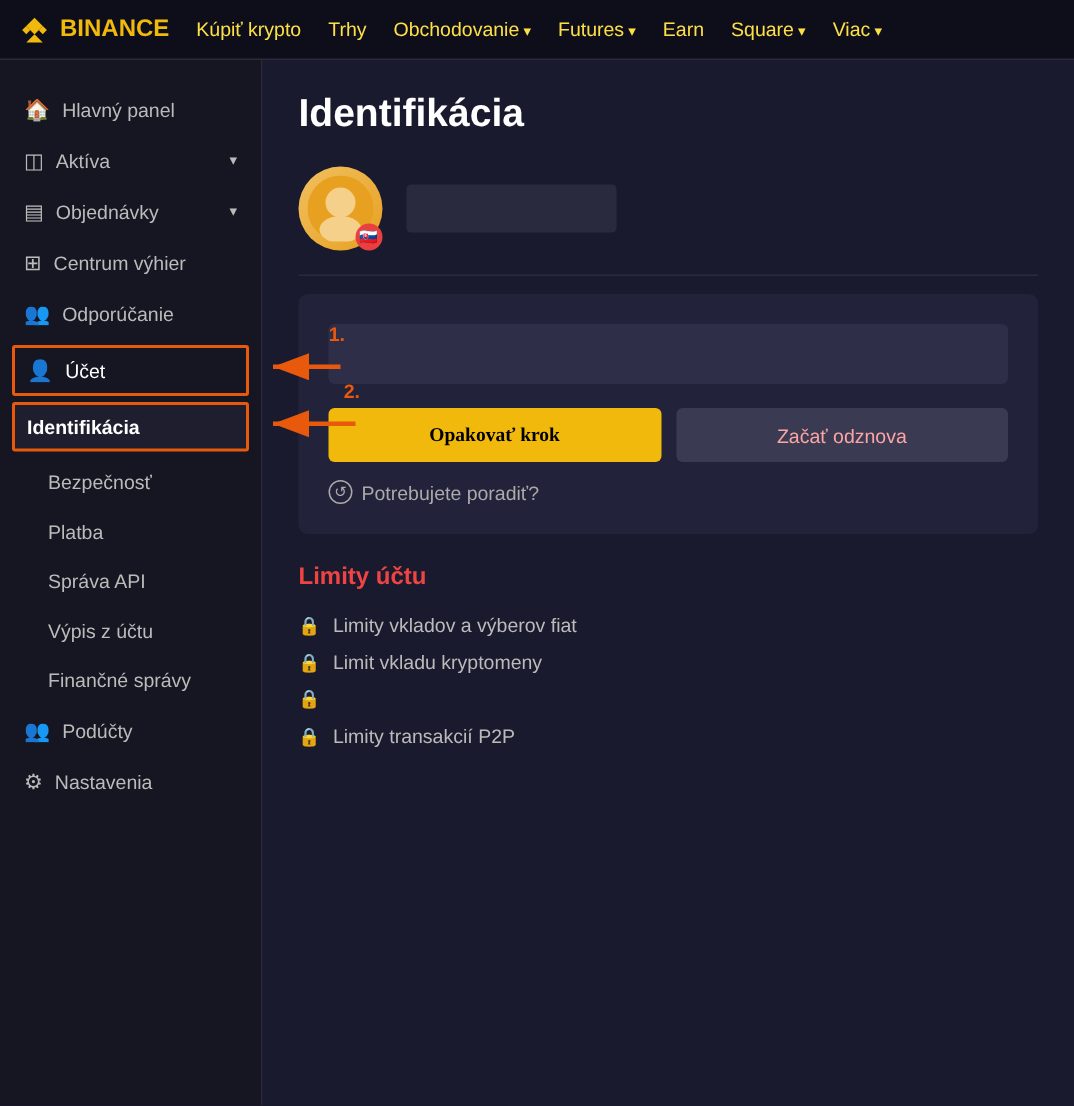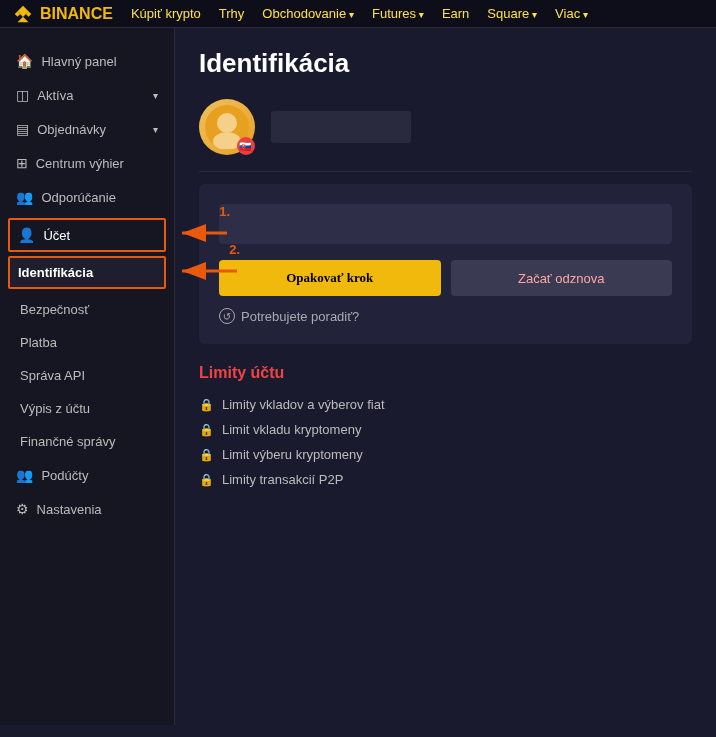--- a/index.html
+++ b/index.html
@@ -8,21 +8,21 @@
       height: 737px;
       background: #1a1a2e;
       font-family: 'Arial', sans-serif;
       color: #eee;
       overflow: hidden;
     }
 
     
     .topnav {
       background: #0e0e1a;
-      height: 28px;
+      height: 40px;
       display: flex;
       align-items: center;
       padding: 0 12px;
       gap: 18px;
       border-bottom: 1px solid #2a2a3a;
     }
     .logo {
       display: flex;
       align-items: center;
       gap: 6px;
@@ -81,21 +81,21 @@
     .sidebar-item.identifikacia-item {
       border: 2px solid #e8590c;
       color: #fff;
       background: #1e1e2e;
       font-weight: bold;
       margin: 2px 8px;
       border-radius: 2px;
       padding: 7px 8px;
     }
     .sidebar-sub {
-      padding-left: 20px;
+      padding-left: 32px;
     }
 
     
     .content {
       flex: 1;
       background: #1a1a2e;
       padding: 20px 24px;
       overflow-y: auto;
     }
     .page-title {
@@ -384,21 +384,20 @@
       <div class="limit-item">
         <span class="lock-icon">🔒</span>
         <span>Limity vkladov a výberov fiat</span>
       </div>
       <div class="limit-item">
         <span class="lock-icon">🔒</span>
         <span>Limit vkladu kryptomeny</span>
       </div>
       <div class="limit-item">
         <span class="lock-icon">🔒</span>
-        <span>Limit výberu kryptomeny</span>
       </div>
       <div class="limit-item">
         <span class="lock-icon">🔒</span>
         <span>Limity transakcií P2P</span>
       </div>
     </div>
   </div>
 </div>
 
 </body></html>

